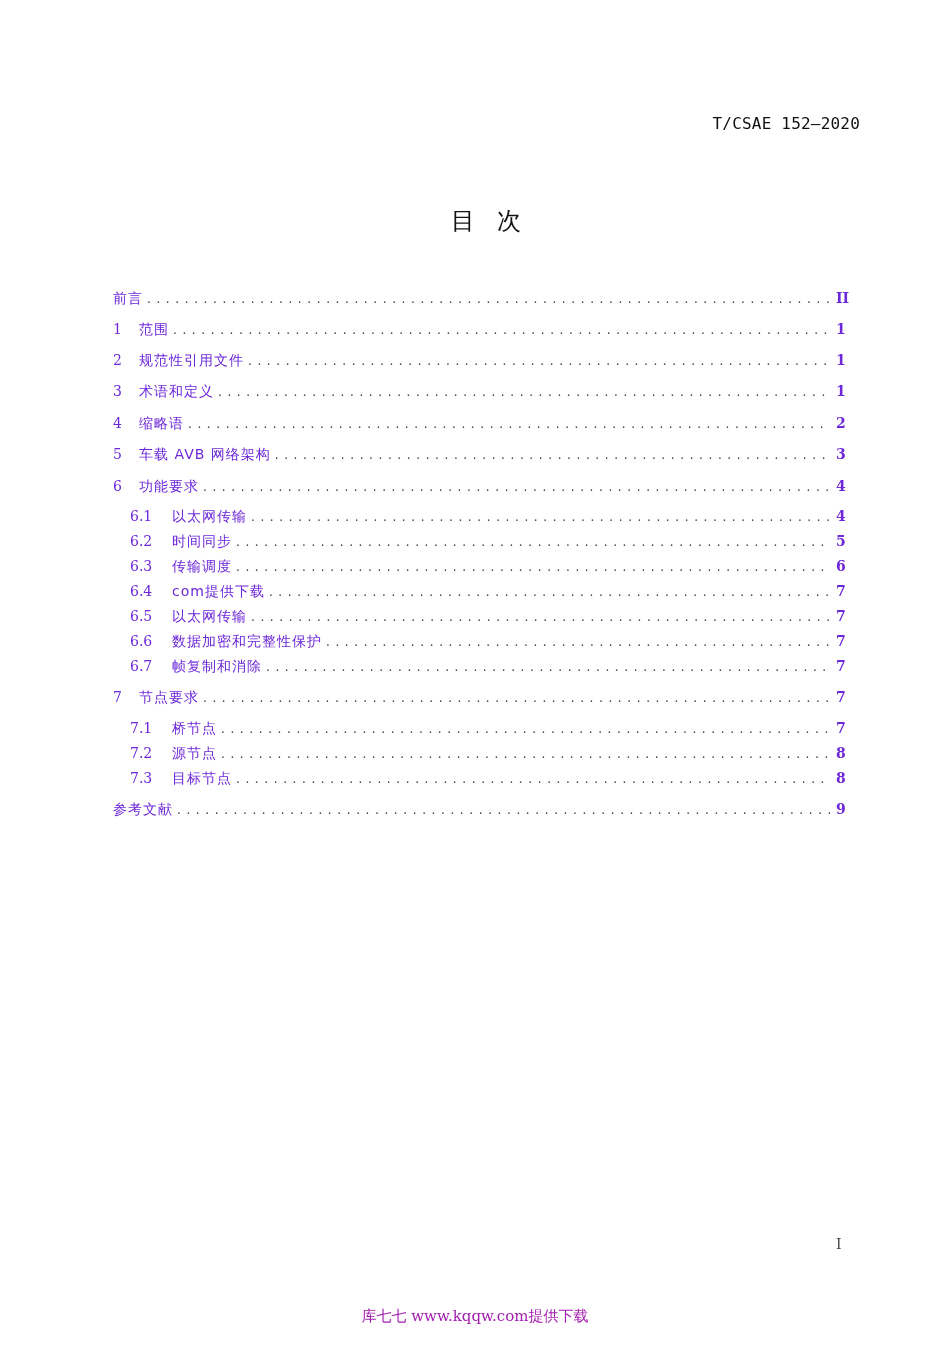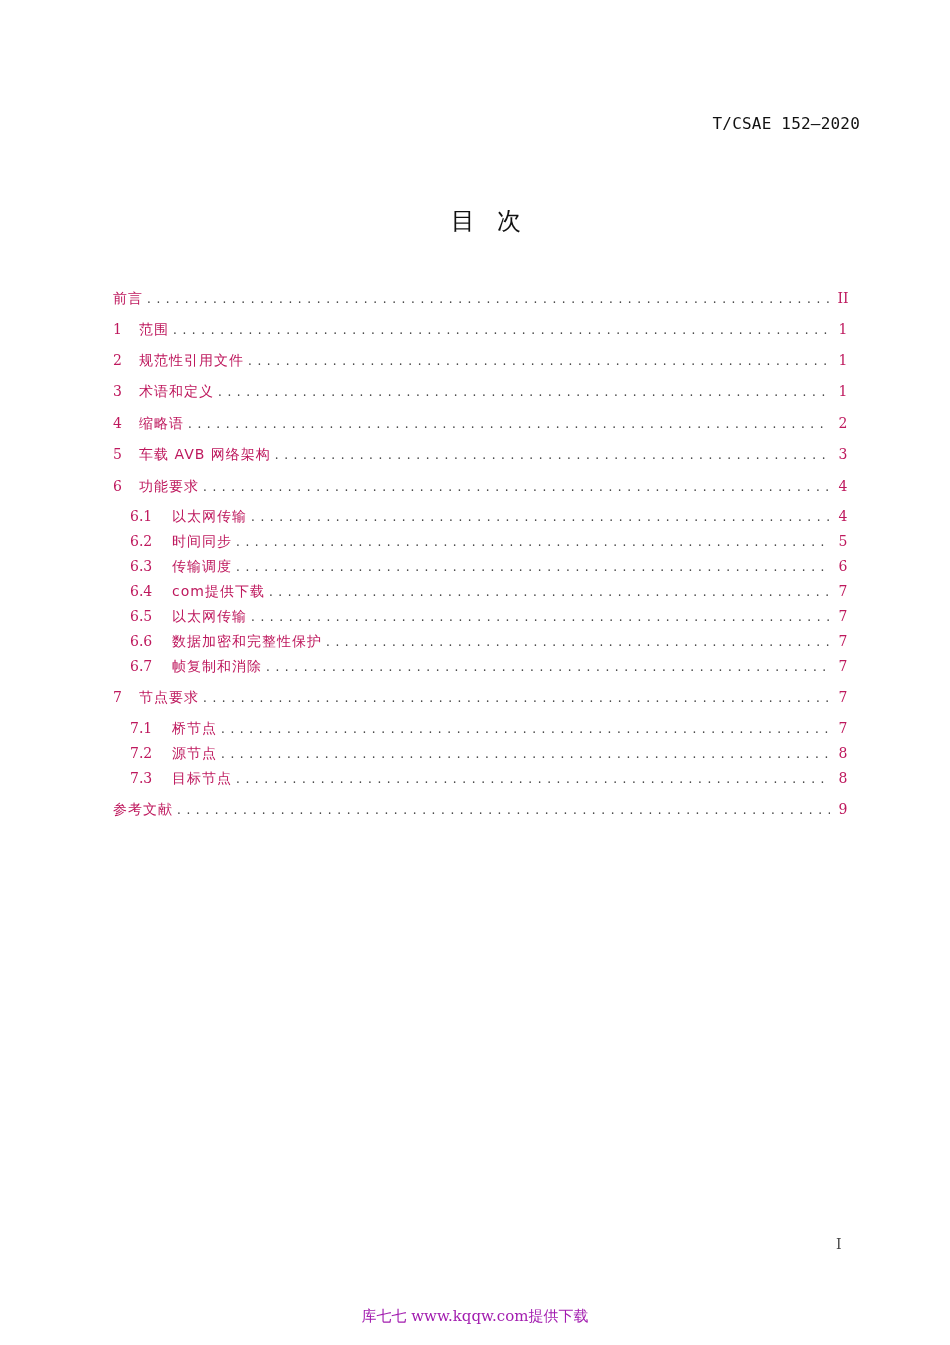--- a/index.html
+++ b/index.html
@@ -44,21 +44,21 @@
     }
     .toc-row {
       position: absolute;
       left: 113px;
       width: 737px;
       height: 22px;
       display: flex;
       align-items: baseline;
       font-size: 14px;
       line-height: 22px;
-      color: #be185d;
+      color: #6d28d9;
     }
     .toc-row.sub {
       left: 130px;
       width: 720px;
     }
     .toc-num {
       display: inline-block;
       white-space: nowrap;
       font-family: "DejaVu Serif", "Liberation Serif", serif;
     }
@@ -78,23 +78,24 @@
       color: #444;
       font-size: 12px;
       letter-spacing: 3.1px;
     }
     .toc-leader::before {
       content: ". . . . . . . . . . . . . . . . . . . . . . . . . . . . . . . . . . . . . . . . . . . . . . . . . . . . . . . . . . . . . . . . . . . . . . . . . . . . . . . . . . . . . . . . . . . . . . . . . . . . . . . . . . . . . . . . . . . . . . . . . . . . . . . . . . . . . . . . . . . . . . . . . . . . . . . . . . . . . . .";
       letter-spacing: 0.9px;
     }
     .toc-page {
       white-space: nowrap;
-      text-align: center;
+      text-align: left;
       min-width: 14px;
       font-family: "DejaVu Serif", "Liberation Serif", serif;
+      font-weight: bold;
     }
     .page-number {
       position: absolute;
       top: 1236px;
       left: 836px;
       font-family: "DejaVu Serif", "Liberation Serif", serif;
       font-size: 14px;
       color: #444;
     }
     .footer-note {

